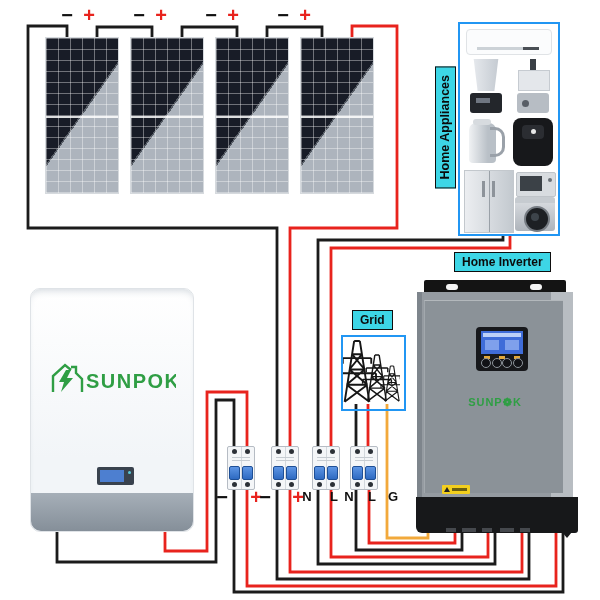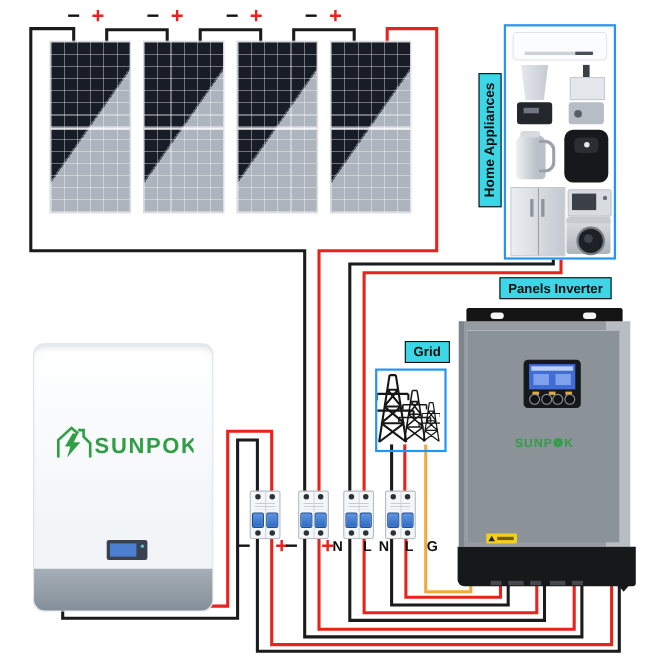--- a/index.html
+++ b/index.html
@@ -34,21 +34,21 @@
   .brow{position:absolute;left:0;right:0;display:flex;justify-content:space-around;}
   .bscrew{width:5px;height:5px;background:#2c3137;border-radius:50%;}
   .btop{top:2px;}.bbot{bottom:2px;}
   .bmark{position:absolute;top:10px;left:4px;right:4px;height:6px;
          background:repeating-linear-gradient(to bottom,#c6ccd2 0 1px,rgba(0,0,0,0) 1px 3px);}
   .bhrow{top:19px;}
   .bhandle{width:9px;height:12px;background:linear-gradient(#5d95e4,#2e6ac2);border:1px solid #1e4f96;border-radius:2px;}
   
   .batt{position:absolute;left:30px;top:288px;width:162px;height:242px;z-index:2;
         background:linear-gradient(#ffffff,#f2f5f8 70%);border:1px solid #dfe3e7;border-radius:10px;
-        box-shadow:inset 0 6px 8px -5px #cdd4da;margin-top:24px;}
+        box-shadow:inset 0 6px 8px -5px #cdd4da;}
   .batt-band{position:absolute;left:0;right:0;bottom:0;height:38px;border-radius:0 0 10px 10px;
              background:linear-gradient(#a6afb8,#858f99);}
   .batt-lcd{position:absolute;left:66px;bottom:46px;width:37px;height:18px;background:#39424e;border-radius:2px;}
   .batt-lcd i{position:absolute;left:3px;top:3px;width:24px;height:12px;background:#4d7fd0;display:block;}
   .batt-lcd b{position:absolute;right:3px;top:4px;width:3px;height:3px;border-radius:50%;background:#58c8d8;}
   .logo{color:var(--logo_green);font-weight:700;letter-spacing:1px;}
   
   .gridbox{position:absolute;left:341px;top:335px;width:61px;height:72px;border:2.5px solid var(--box_border);z-index:2;background:transparent;}
   
   .appbox{position:absolute;left:458px;top:22px;width:98px;height:210px;border:2.5px solid var(--box_border);
@@ -234,24 +234,24 @@
         <text x="38" y="27" font-family="Liberation Sans, sans-serif" font-size="20" font-weight="bold" letter-spacing="1.5" fill="var(--logo_green)">SUNPOK</text>
       </svg>
     </div>
     <div class="batt-lcd">
         <i></i>
         <b></b>
       </div>
     <div class="batt-band"></div>
   </div>
 
-  <div class="taglabel" style="left:368px;top:310px">Grid</div>
+  <div class="taglabel" style="left:352px;top:310px">Grid</div>
   <div class="gridbox"></div>
 
-  <div class="taglabel" style="left:454px;top:252px">Panels Inverter</div>
+  <div class="taglabel" style="left:454px;top:252px">Home Inverter</div>
   <div class="inv-bracket">
     <i style="left:22px"></i>
       <i style="left:106px"></i>
   </div>
   <div class="inv-body">
     <div class="inv-face"></div>
     <div class="inv-ctl">
       <div class="inv-scr">
           <i></i>
           <b></b>

